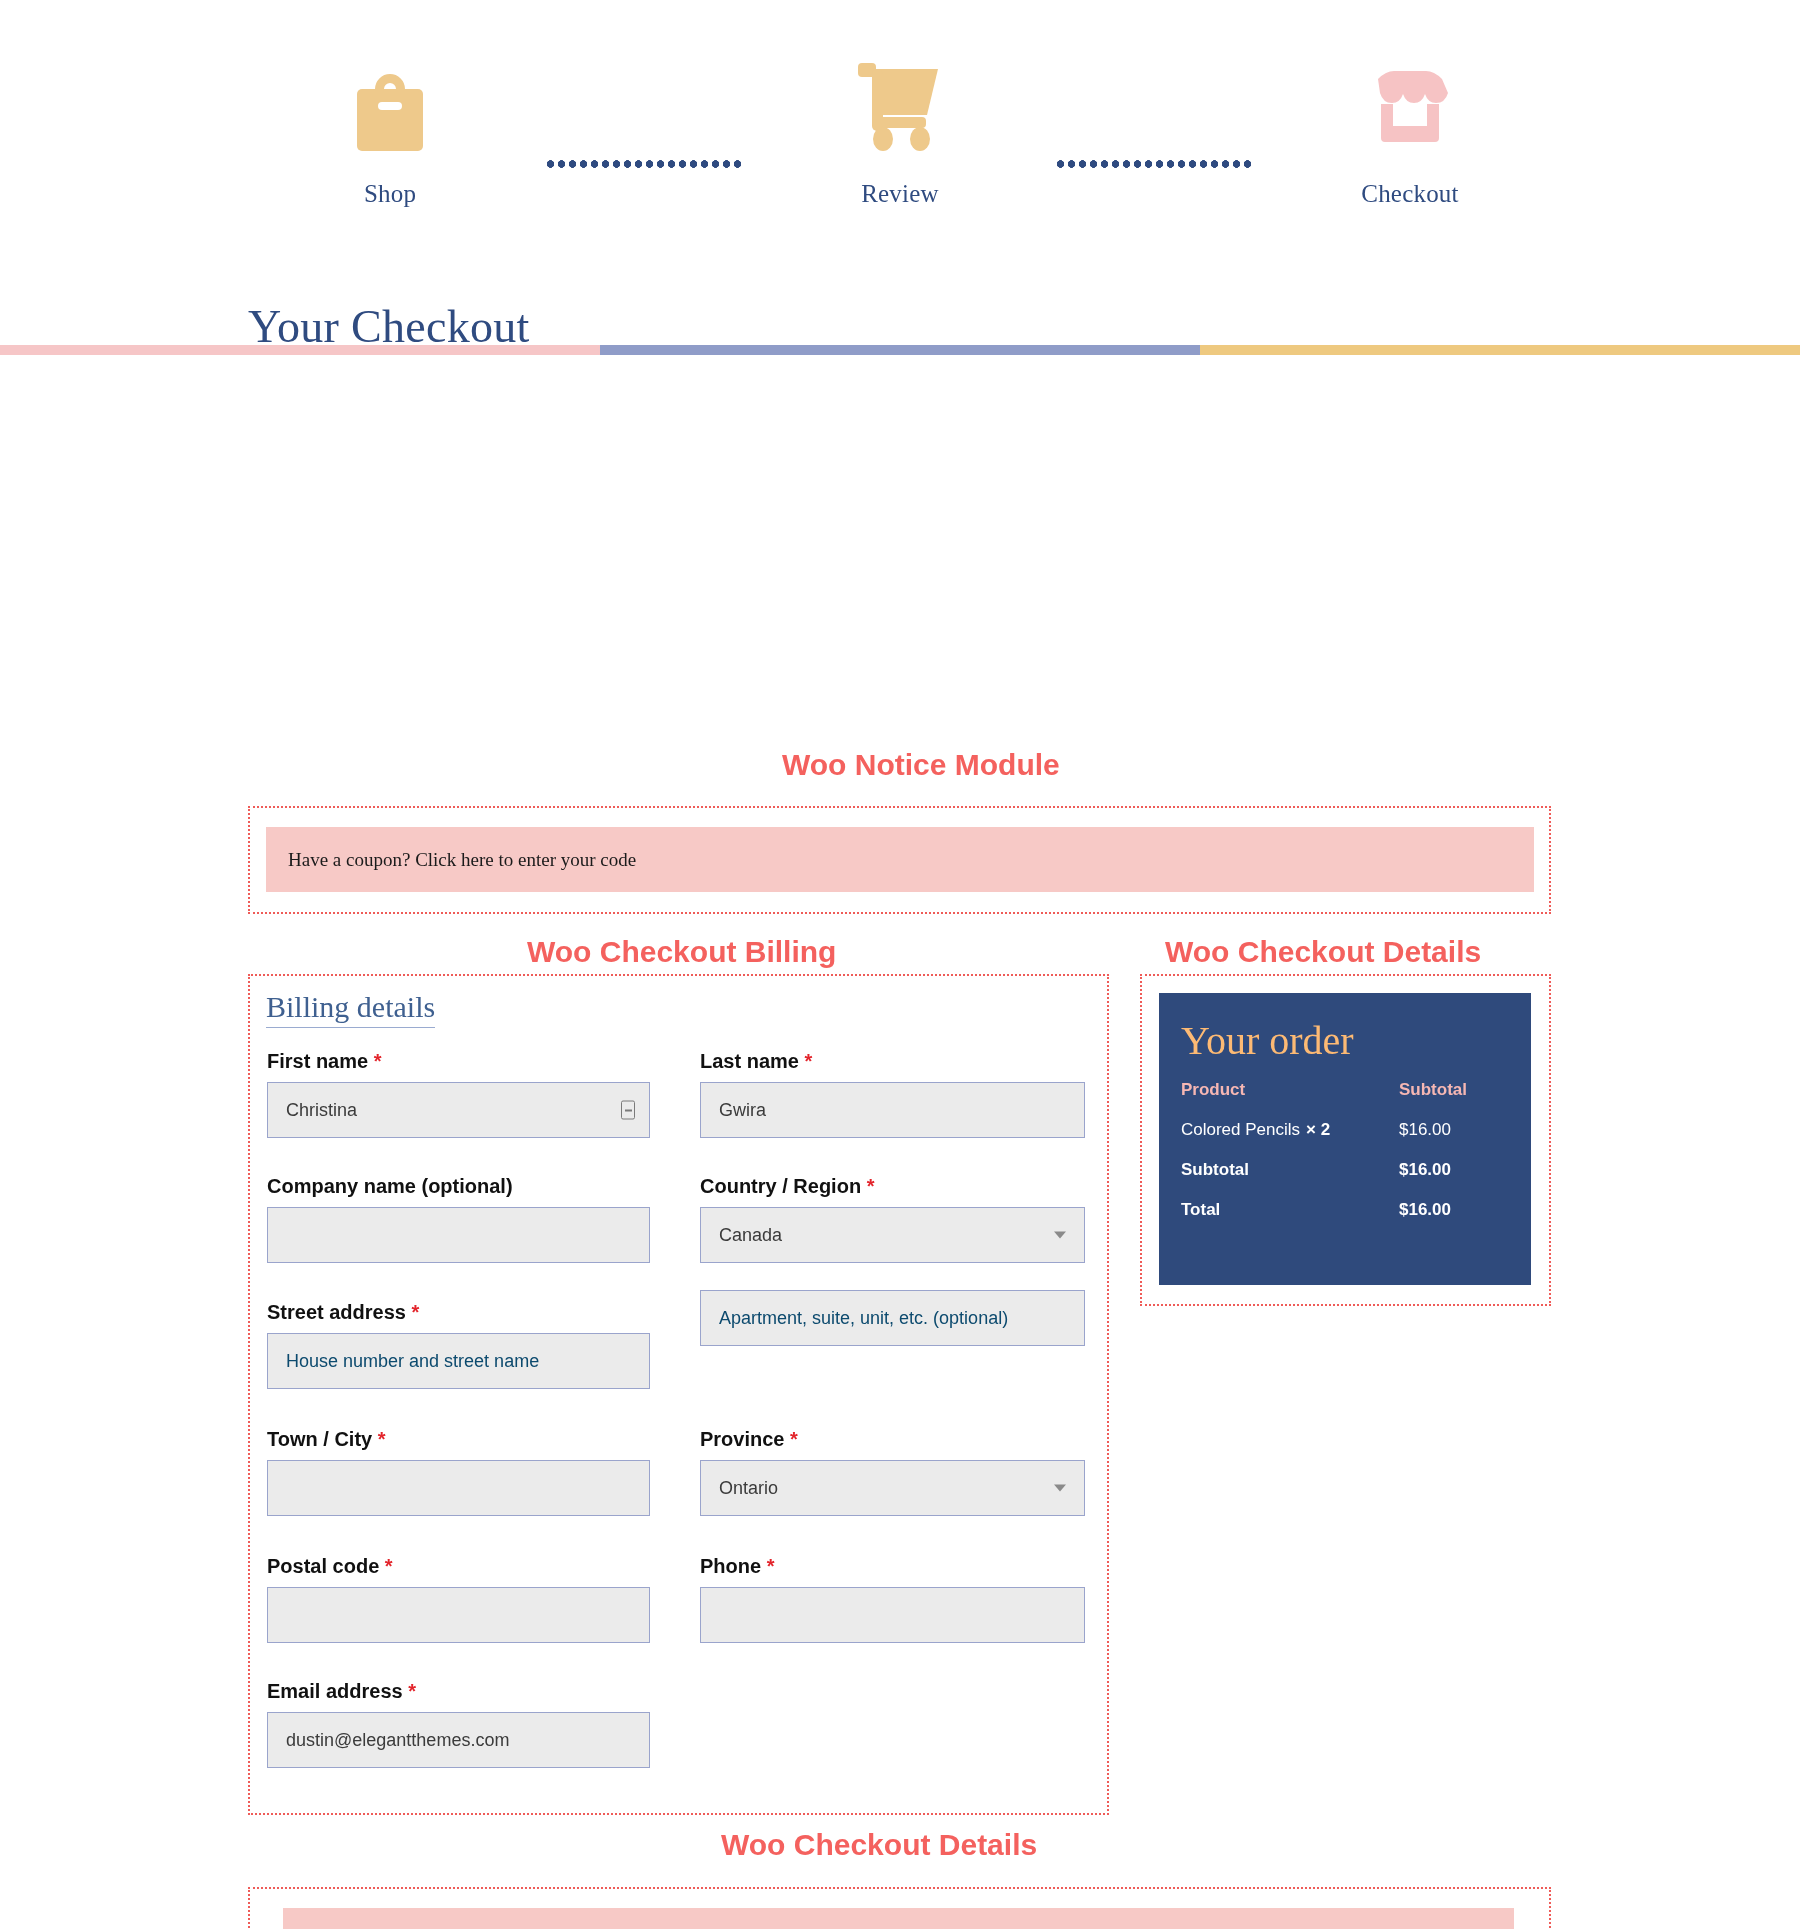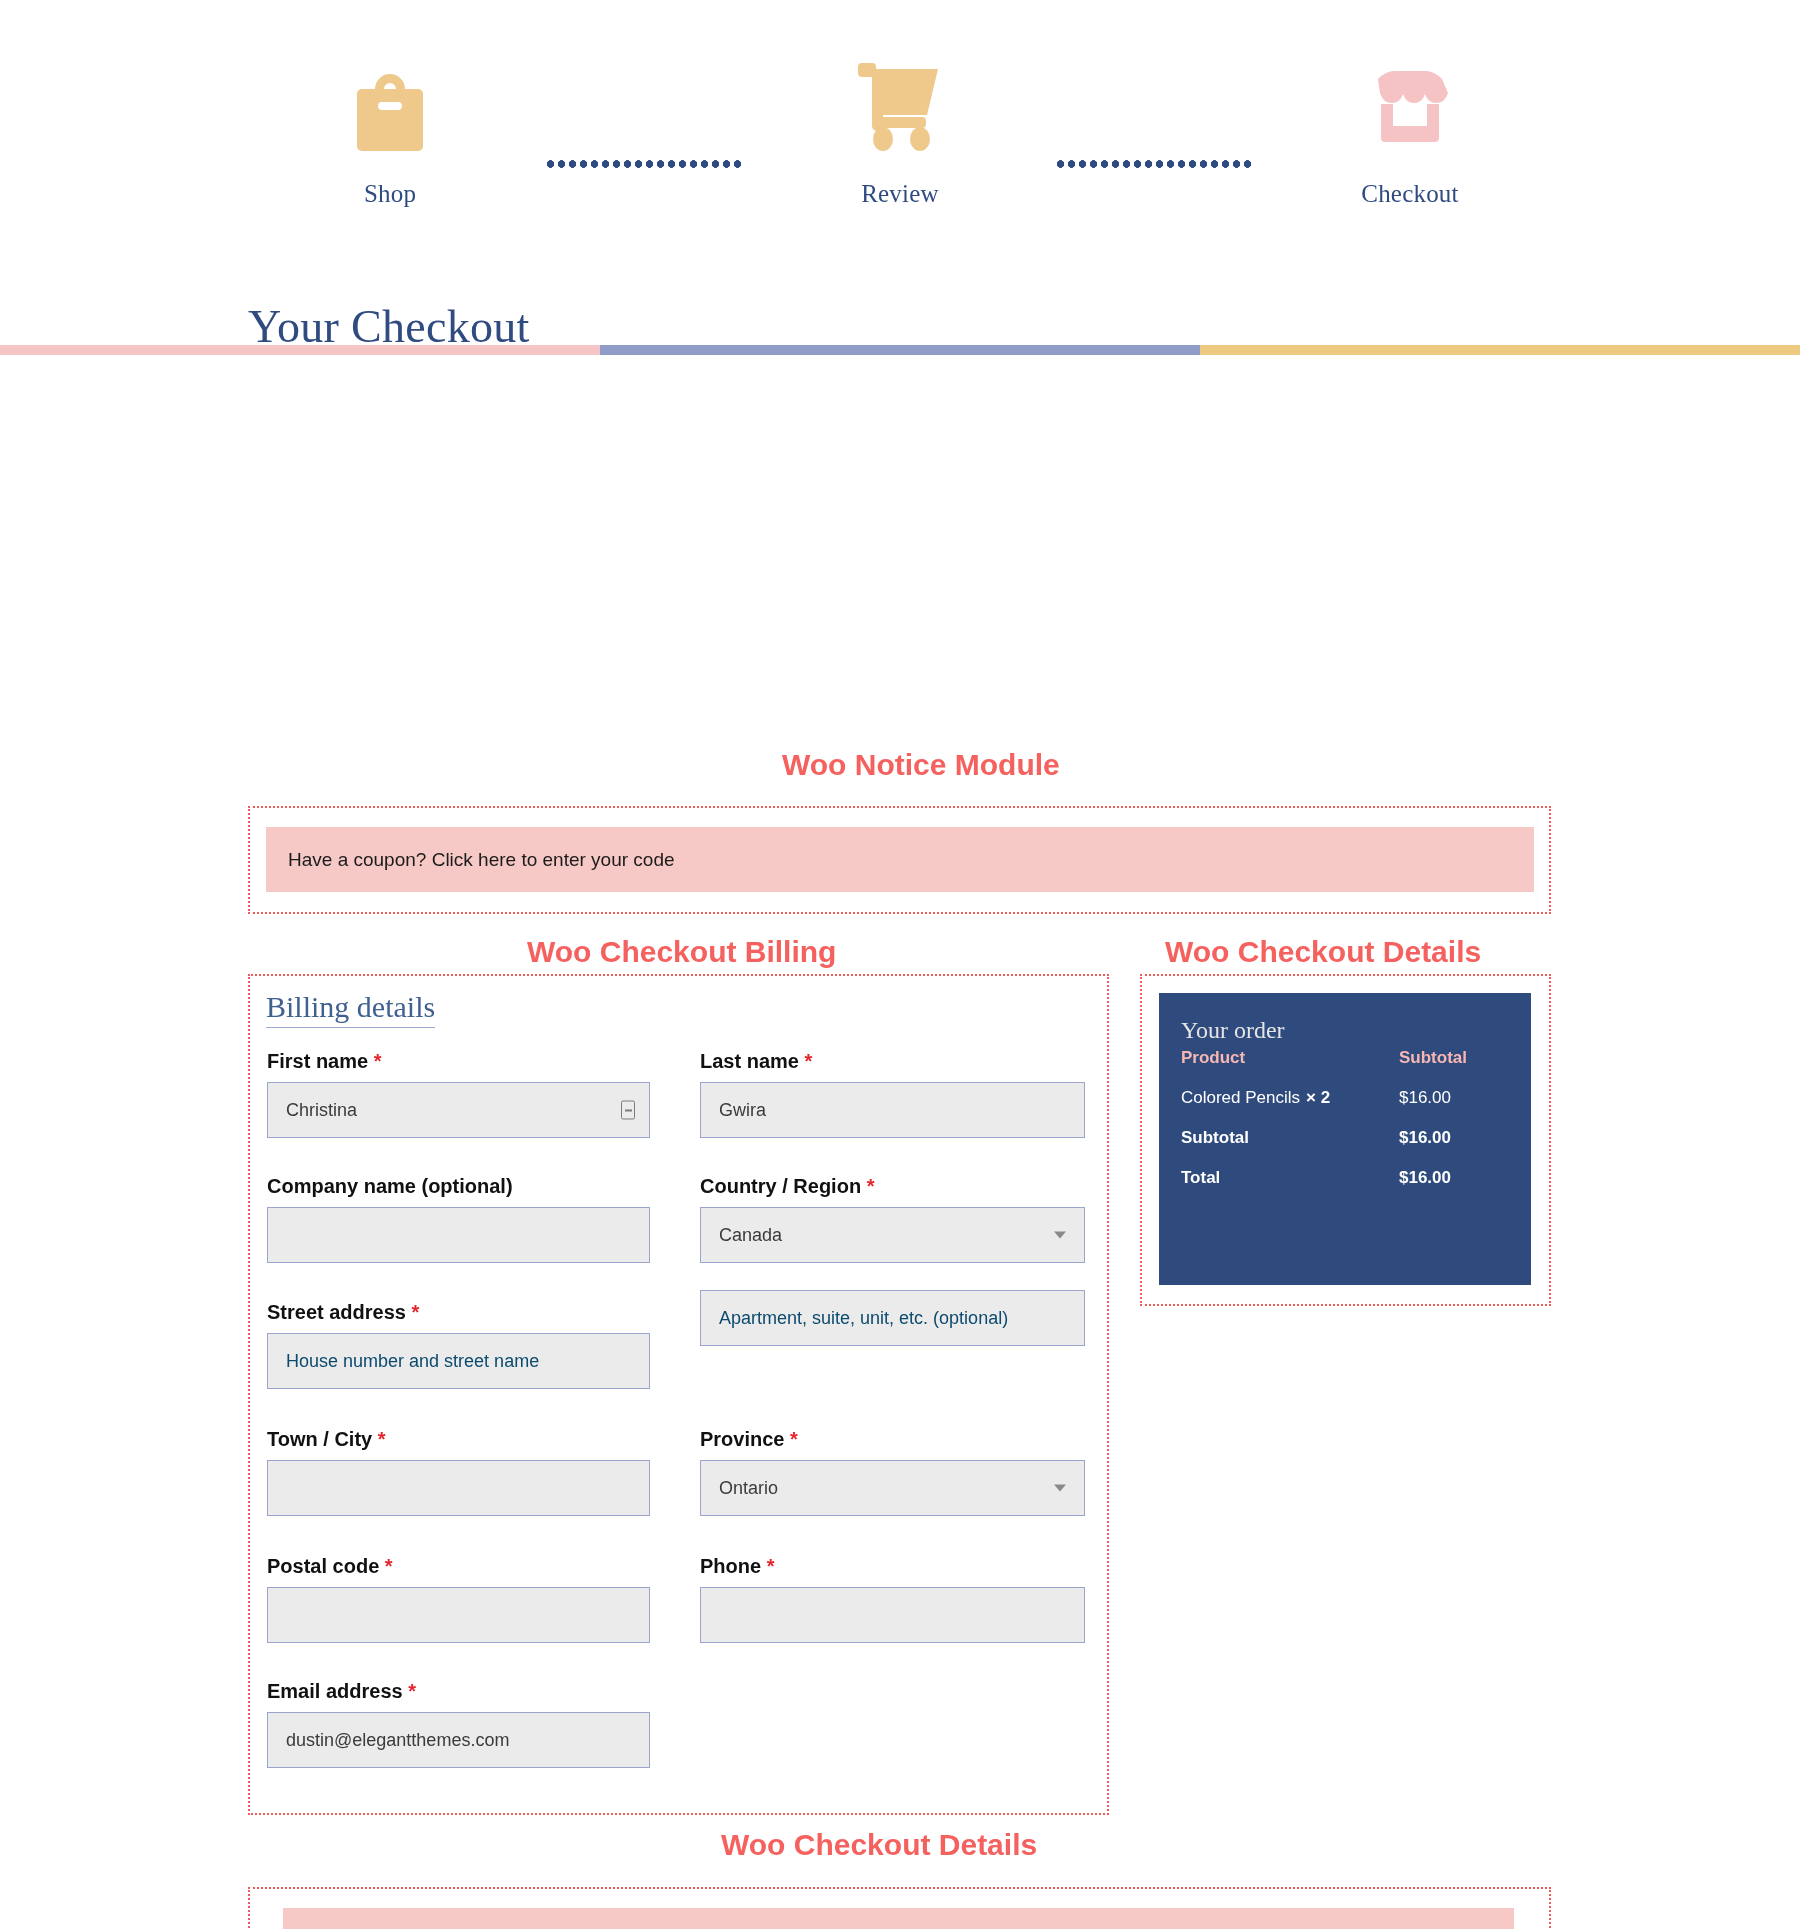--- a/index.html
+++ b/index.html
@@ -109,20 +109,21 @@
     position: absolute;
     left: 266px; top: 537px;
     width: 1268px; height: 65px;
     background: #f7c9c6;
     display: flex;
     align-items: center;
     padding-left: 22px;
     font-size: 19px;
     color: #1b1b1b;
     cursor: pointer;
+    font-family: Liberation Serif, serif;
   }
 
   
   .billing-title {
     position: absolute;
     left: 266px; top: 700px;
     font-family: "Liberation Serif", serif;
     font-size: 30px;
     color: #3f6090;
     border-bottom: 1px solid #9aabd0;
@@ -182,23 +183,23 @@
   
   .order-box {
     position: absolute;
     left: 1159px; top: 703px;
     width: 372px; height: 292px;
     background: #2f4a7c;
     padding: 24px 22px 0 22px;
   }
   .order-title {
     font-family: "Liberation Serif", serif;
-    font-size: 24px;
-    color: #e5e5e5;
-    margin-bottom: 4px;
+    font-size: 40px;
+    color: #fdba74;
+    margin-bottom: 16px;
   }
   .order-row {
     display: flex;
     justify-content: space-between;
     align-items: baseline;
     margin-bottom: 20px;
     font-size: 17px;
   }
   .order-head { color: #f6b7b3; font-weight: bold; }
   .order-item { color: #ffffff; font-weight: normal; }

